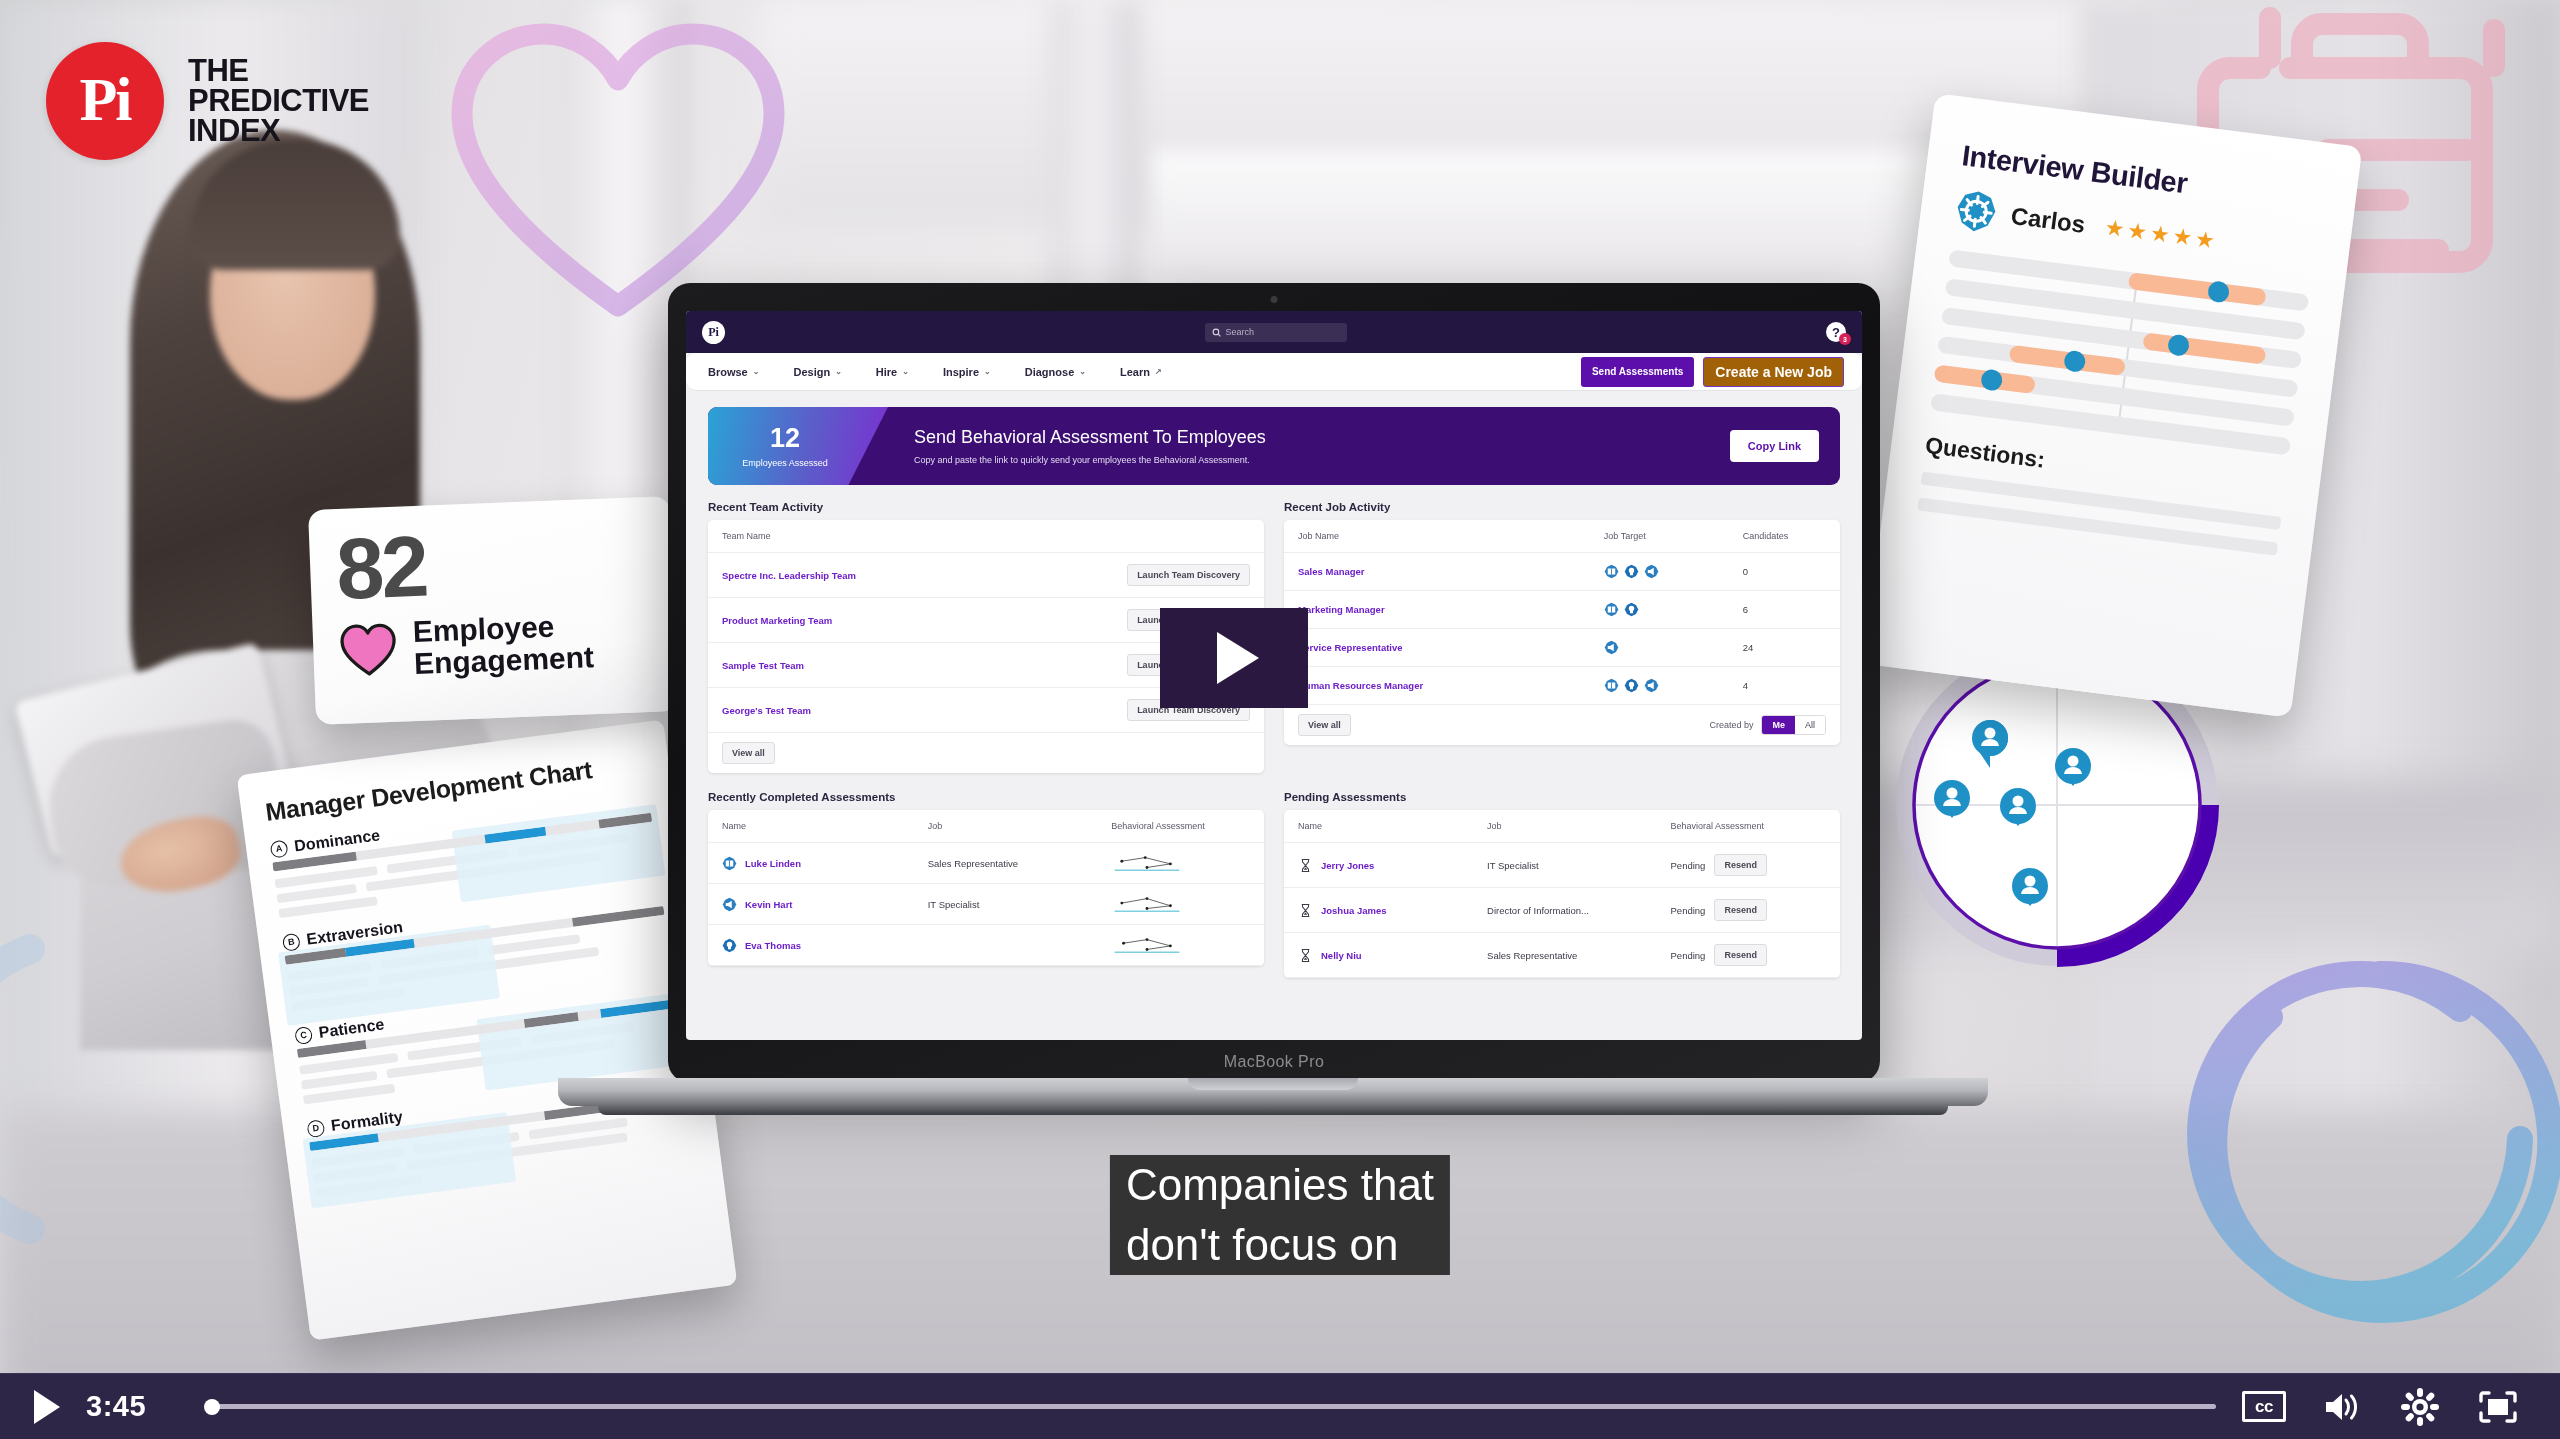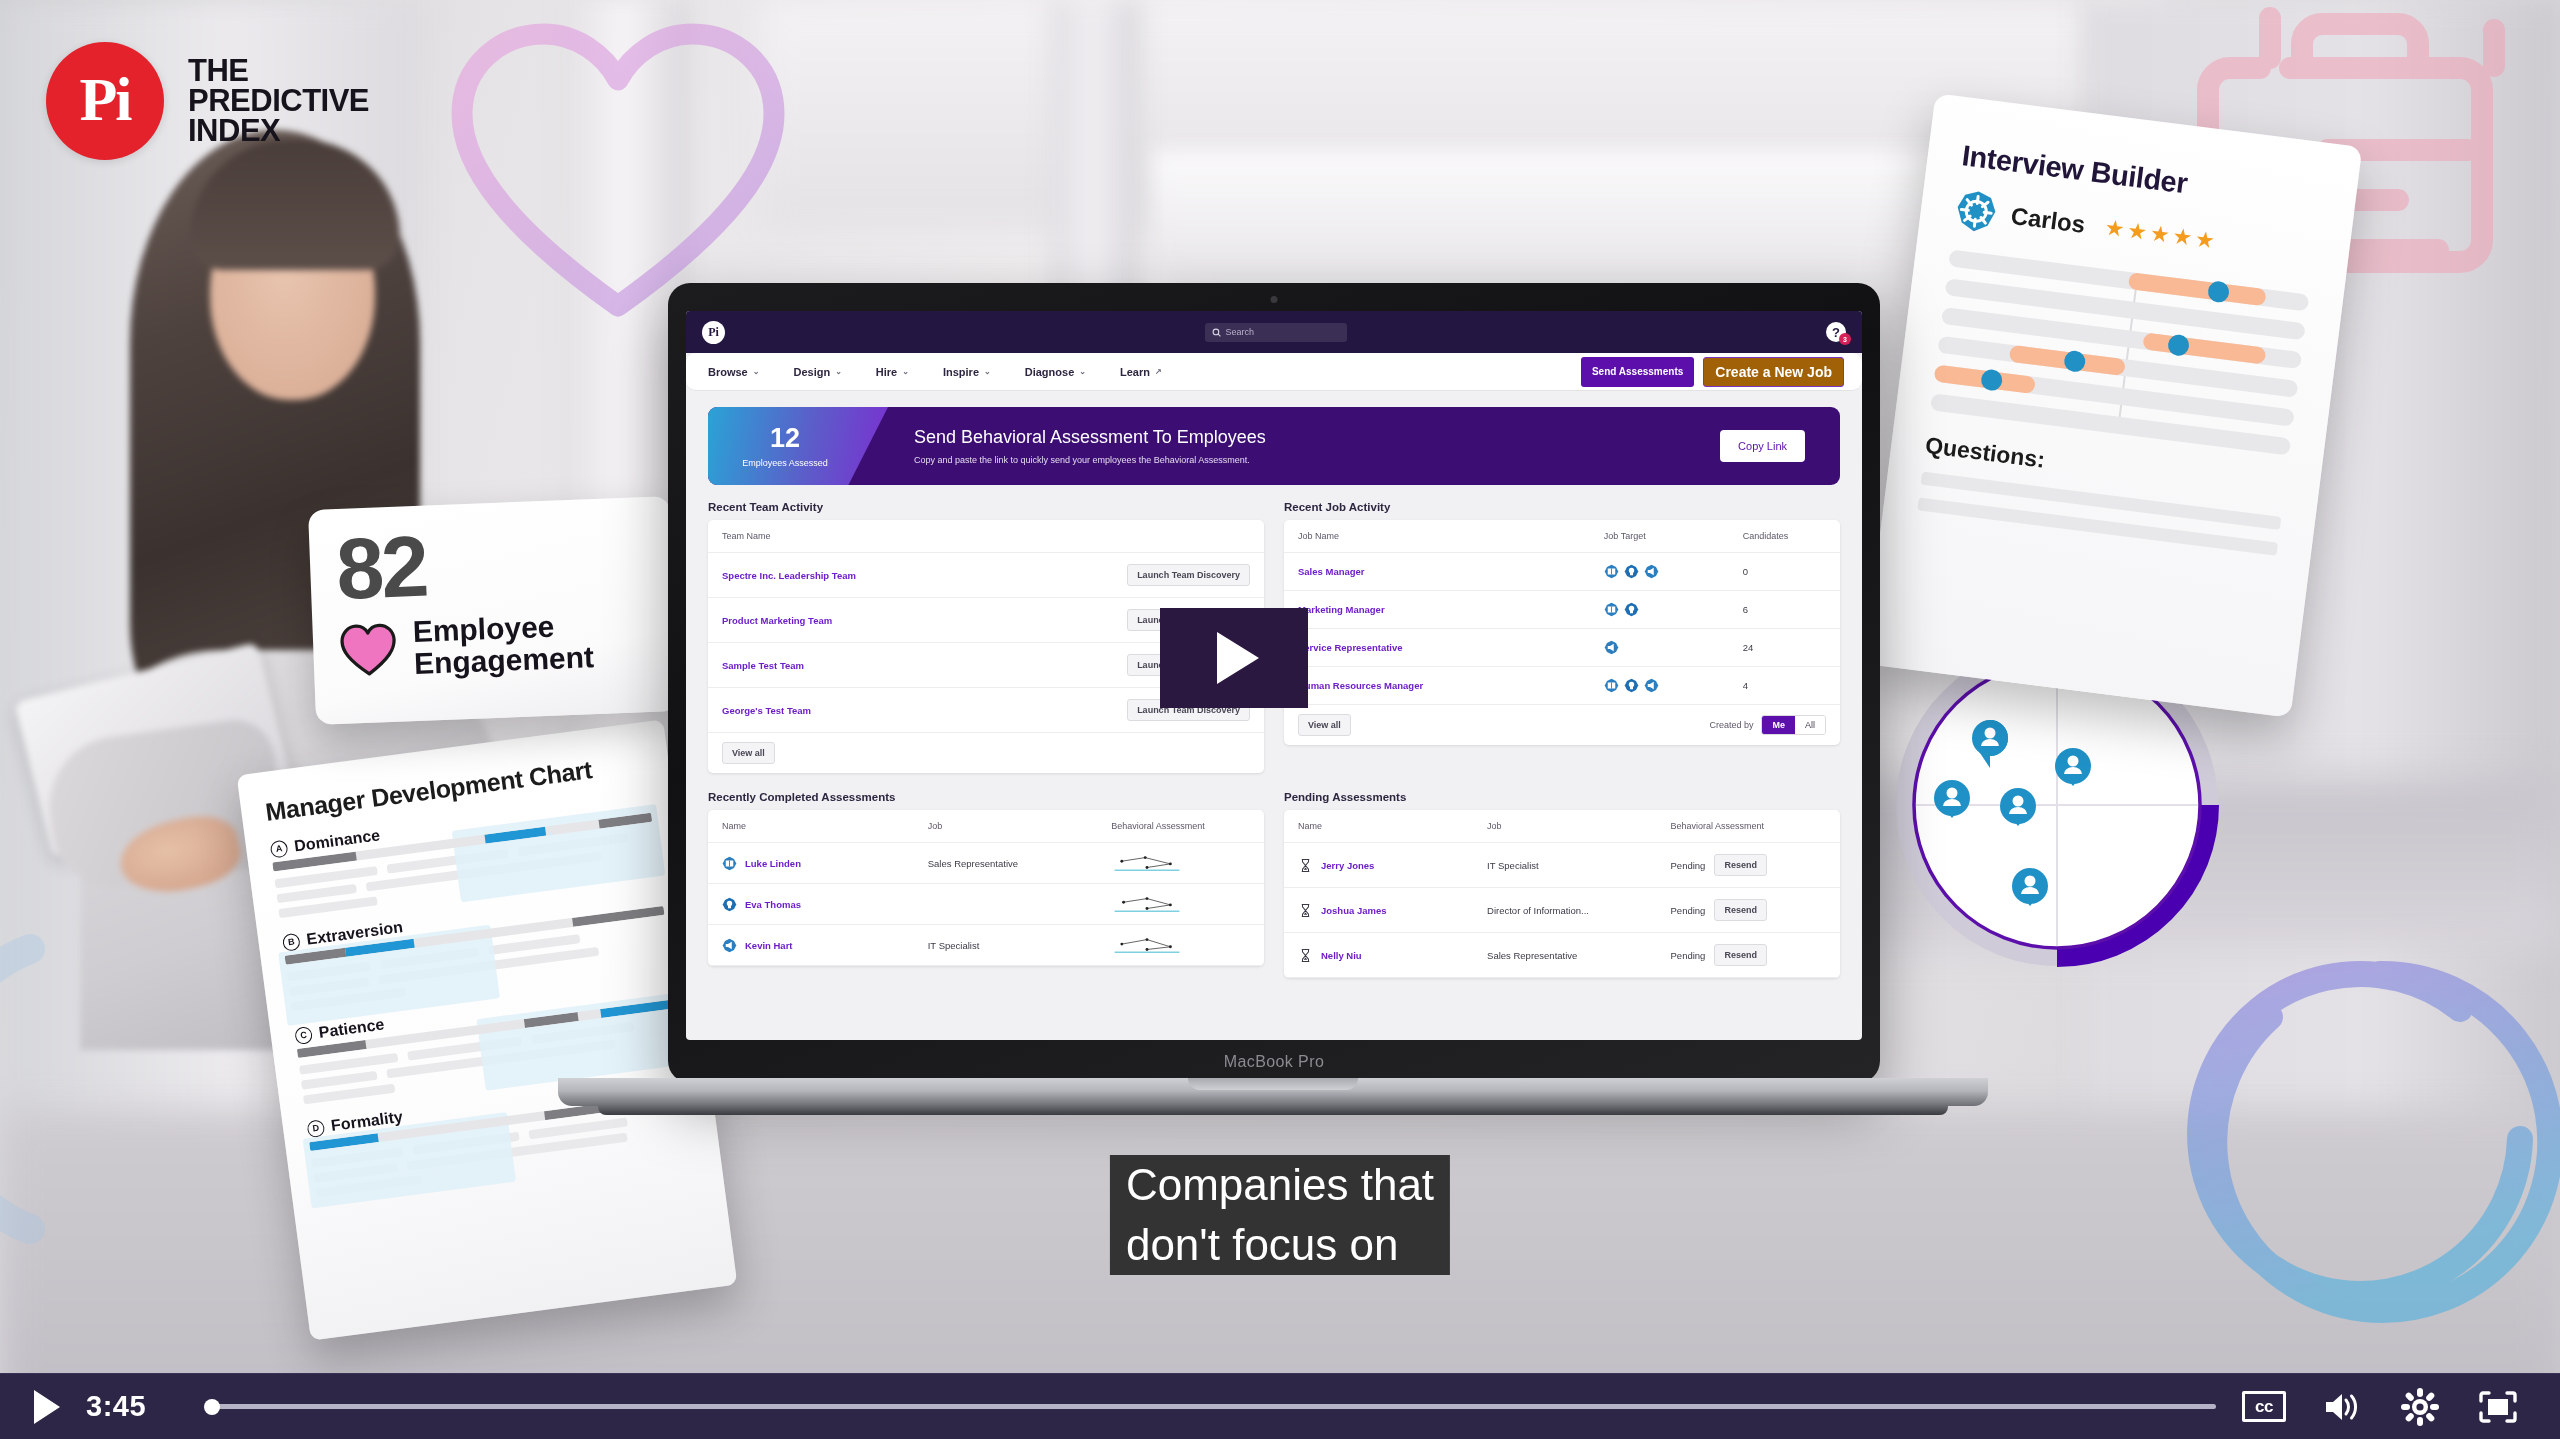--- a/index.html
+++ b/index.html
@@ -272,22 +272,22 @@
     clip-path: polygon(0 0, 100% 0, 78% 100%, 0 100%);
     display:flex; flex-direction:column; align-items:center; justify-content:center;
     color:#fff; padding-right:26px;
   }
   .banner-num { font-size:27px; font-weight:700; line-height:1; }
   .banner-sub { font-size:9px; margin-top:6px; }
   .banner-mid { flex:1; padding-left:26px; color:#fff;}
   .banner-title { font-size:18px; font-weight:400;}
   .banner-desc { font-size:9px; margin-top:7px; color:#e3dbf0;}
   .banner-btn {
-    background:#fff; color:#5c0fab; font-weight:400; font-size:11px;
-    border-radius:4px; padding:10px 18px; margin-right:35px; border:none;
+    background:#fff; color:#5c0fab; font-weight:700; font-size:11px;
+    border-radius:4px; padding:10px 18px; margin-right:21px; border:none;
   }
 
   .grid2 { display:flex; gap:20px; margin-top:16px;}
   .col { flex:1; min-width:0;}
   .sec-title { font-size:11.5px; font-weight:700; color:#2d2640; margin-bottom:7px;}
   .panel { background:#fff; border-radius:5px; box-shadow:0 1px 3px rgba(0,0,0,.10); overflow:hidden;}
   table { width:100%; border-collapse:collapse; }
   th {
     font-size:9px; font-weight:500; color:#5d5868; text-align:left;
     padding: 11px 14px; border-bottom:1px solid #ededf0;
@@ -852,56 +852,56 @@
                               <circle cx="62" cy="11" r="1.6" fill="#222"></circle>
                               <circle cx="36" cy="15" r="1.6" fill="#222"></circle>
                           <line x1="0" y1="18" x2="72" y2="18" stroke="#7fd0e0" stroke-width="1.5"></line>
                         </svg>
                           </td>
                       </tr>
                       <tr>
                         <td>
                             <span class="nameCell">
                           <svg class="hexicon" viewBox="0 0 20 20">
+                                <polygon points="10,1 16,4 19,10 16,16 10,19 4,16 1,10 4,4" fill="#2b7fc0"></polygon>
+                                <path d="M5 8 h3 l5 -3 v10 l-5 -3 h-3 z" fill="#fff"></path>
+                              </svg>
+                          <b class="lnk">Kevin Hart</b>
+                        </span>
+                          </td>
+                        <td>IT Specialist</td>
+                        <td>
+                            <svg class="ba-spark" viewBox="0 0 72 20">
+                          <polyline points="8,9 36,4 62,12 36,15" fill="none" stroke="#555" stroke-width="1"></polyline>
+                          <circle cx="8" cy="9" r="1.6" fill="#222"></circle>
+                              <circle cx="36" cy="4" r="1.6" fill="#222"></circle>
+                              <circle cx="62" cy="12" r="1.6" fill="#222"></circle>
+                              <circle cx="36" cy="15" r="1.6" fill="#222"></circle>
+                          <line x1="0" y1="18" x2="72" y2="18" stroke="#7fd0e0" stroke-width="1.5"></line>
+                        </svg>
+                          </td>
+                      </tr>
+                      <tr>
+                        <td>
+                            <span class="nameCell">
+                          <svg class="hexicon" viewBox="0 0 20 20">
                                 <polygon points="10,1 16,4 19,10 16,16 10,19 4,16 1,10 4,4" fill="#1c6fb5"></polygon>
                                 <circle cx="10" cy="8.5" r="3.6" fill="#fff"></circle>
                                 <rect x="8" y="12" width="4" height="3" fill="#fff"></rect>
                               </svg>
                           <b class="lnk">Eva Thomas</b>
                         </span>
                           </td>
                         <td></td>
                         <td>
                             <svg class="ba-spark" viewBox="0 0 72 20">
                           <polyline points="10,8 36,4 62,11 36,15" fill="none" stroke="#555" stroke-width="1"></polyline>
                           <circle cx="10" cy="8" r="1.6" fill="#222"></circle>
                               <circle cx="36" cy="4" r="1.6" fill="#222"></circle>
                               <circle cx="62" cy="11" r="1.6" fill="#222"></circle>
-                              <circle cx="36" cy="15" r="1.6" fill="#222"></circle>
-                          <line x1="0" y1="18" x2="72" y2="18" stroke="#7fd0e0" stroke-width="1.5"></line>
-                        </svg>
-                          </td>
-                      </tr>
-                      <tr>
-                        <td>
-                            <span class="nameCell">
-                          <svg class="hexicon" viewBox="0 0 20 20">
-                                <polygon points="10,1 16,4 19,10 16,16 10,19 4,16 1,10 4,4" fill="#2b7fc0"></polygon>
-                                <path d="M5 8 h3 l5 -3 v10 l-5 -3 h-3 z" fill="#fff"></path>
-                              </svg>
-                          <b class="lnk">Kevin Hart</b>
-                        </span>
-                          </td>
-                        <td>IT Specialist</td>
-                        <td>
-                            <svg class="ba-spark" viewBox="0 0 72 20">
-                          <polyline points="8,9 36,4 62,12 36,15" fill="none" stroke="#555" stroke-width="1"></polyline>
-                          <circle cx="8" cy="9" r="1.6" fill="#222"></circle>
-                              <circle cx="36" cy="4" r="1.6" fill="#222"></circle>
-                              <circle cx="62" cy="12" r="1.6" fill="#222"></circle>
                               <circle cx="36" cy="15" r="1.6" fill="#222"></circle>
                           <line x1="0" y1="18" x2="72" y2="18" stroke="#7fd0e0" stroke-width="1.5"></line>
                         </svg>
                           </td>
                       </tr>
                     </tbody>
                   </table>
                 </div>
               </div>
 

